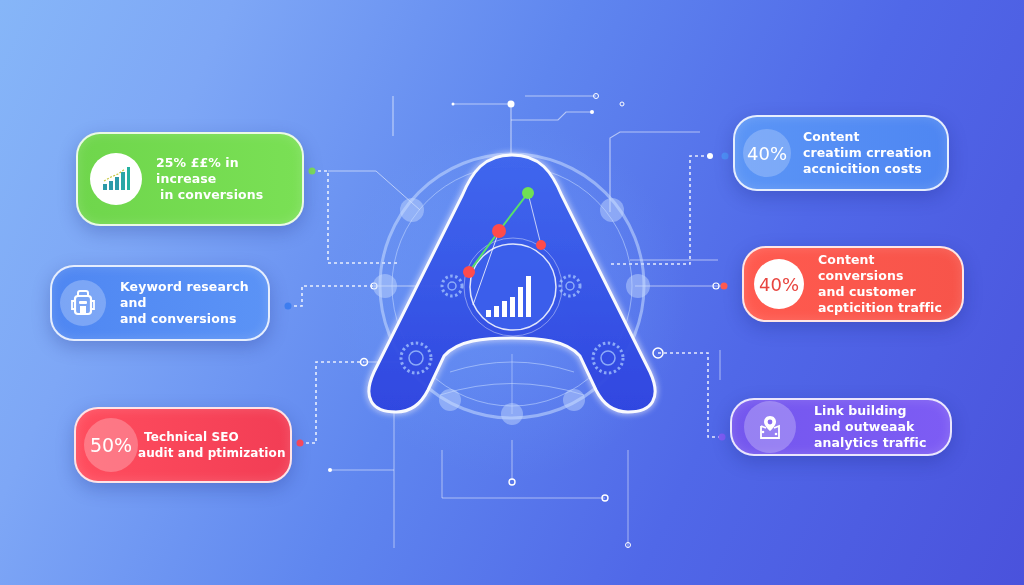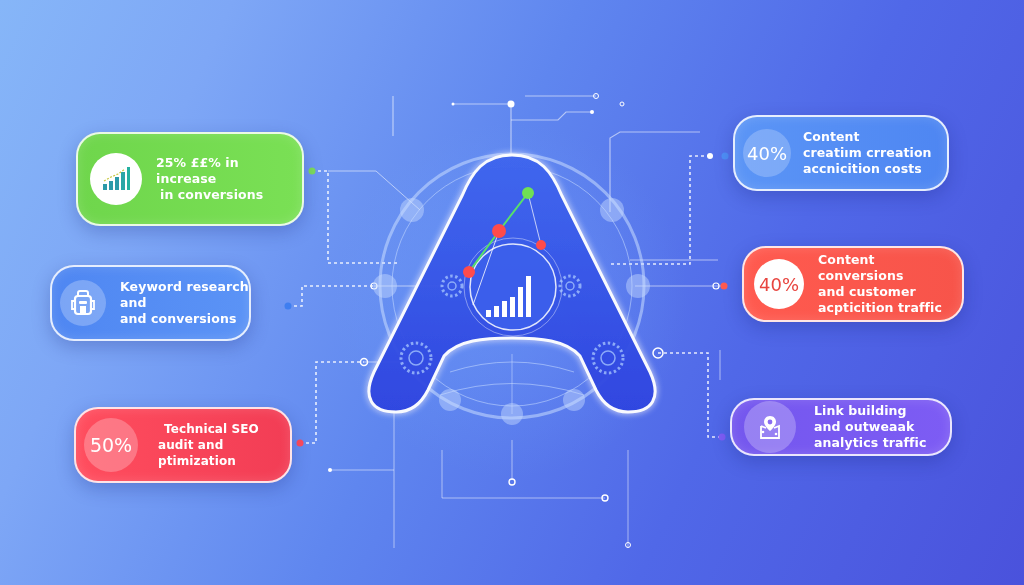--- a/index.html
+++ b/index.html
@@ -194,38 +194,38 @@
       <rect x="26" y="1" width="3" height="23" fill="#25b0a0"></rect>
       <polyline points="3,15 10,11 17,8 24,3" fill="none" stroke="#c8c840" stroke-width="1.3" stroke-dasharray="2,1.5"></polyline>
     </svg>
   </div>
   <div class="text">
     <span>25% ££% in increase</span>
     <span style="padding-left:4px;">in conversions</span>
   </div>
 </div>
 
-<div class="card blue" style="left:50px; top:265px; width:201px; height:76px;">
+<div class="card blue" style="left:50px; top:265px; width:220px; height:76px;">
   <div class="badge" style="background:rgba(255,255,255,0.25); width:46px; height:46px; flex:0 0 46px; margin-left:8px;">
     <svg width="26" height="28" viewBox="0 0 26 28">
       <rect x="5" y="7" width="16" height="18" rx="3" fill="none" stroke="#fff" stroke-width="2.2"></rect>
       <path d="M8 7 V4 Q8 2 10 2 H16 Q18 2 18 4 V7" fill="none" stroke="#fff" stroke-width="2"></path>
       <rect x="9" y="12" width="8" height="3" rx="1" fill="#fff"></rect>
       <rect x="10" y="17" width="6" height="8" fill="#fff"></rect>
       <path d="M5 12 H2 V20 H5 M21 12 H24 V20 H21" fill="none" stroke="#fff" stroke-width="1.8"></path>
     </svg>
   </div>
   <div class="text">
     <span>Keyword research and</span>
     <span>and conversions</span>
   </div>
 </div>
 
 <div class="card red" style="left:74px; top:407px; width:218px; height:76px;">
-  <div class="badge" style="background:rgba(255,255,255,0.25); width:54px; height:54px; flex:0 0 54px; margin-left:8px; margin-right:20px; font-size:19px;">
+  <div class="badge" style="background:rgba(255,255,255,0.25); width:54px; height:54px; flex:0 0 54px; margin-left:8px; margin-right:0; font-size:19px;">
     <span>50%</span>
   </div>
   <div class="text" style="font-size:12px;">
     <span style="padding-left:6px;">Technical SEO</span>
     <span>audit and ptimization</span>
   </div>
 </div>
 
 <div class="card sky" style="left:733px; top:115px; width:216px; height:76px;">
   <div class="badge" style="background:rgba(255,255,255,0.22); width:48px; height:48px; flex:0 0 48px; margin-left:8px; margin-right:12px; font-size:18px;">

